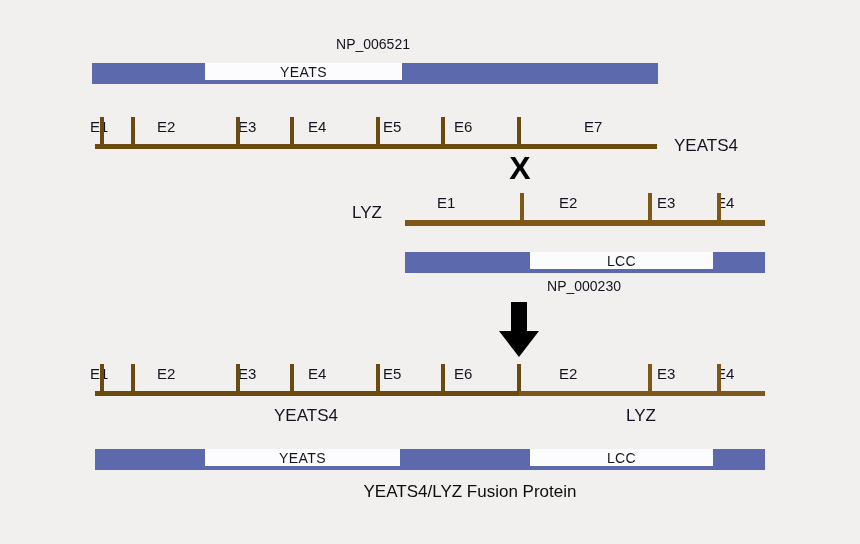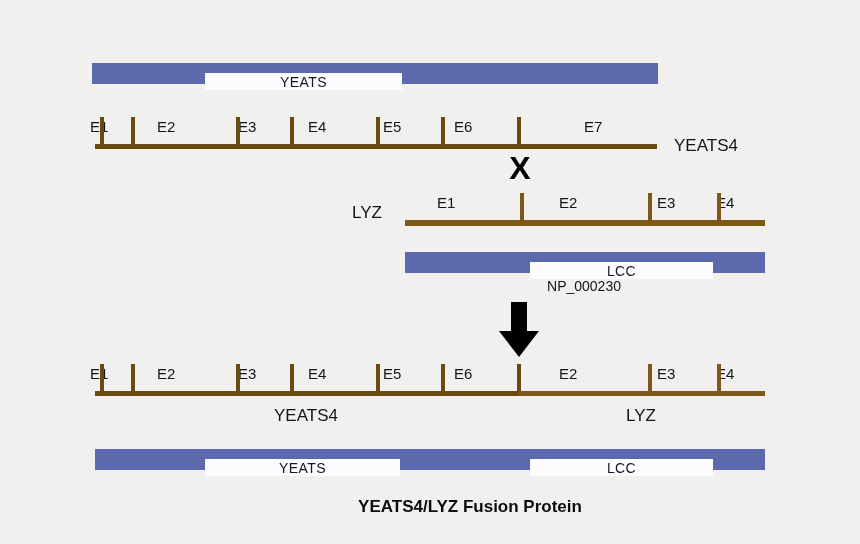--- a/index.html
+++ b/index.html
@@ -8,47 +8,48 @@
     position: relative;
     width: 860px;
     height: 544px;
     background: var(--bg, #f1f0ee);
     font-family: "Liberation Sans", sans-serif;
     color: var(--text, #141420);
     overflow: hidden;
   }
   .bar { position: absolute; height: 21px; background: var(--bar-blue, #5c69ad); }
   .domain {
-    position: absolute; top: 10px; height: 17px;
+    position: absolute; top: 0; height: 17px;
     background: var(--domain-white, #fcfcfe);
     display: flex; align-items: center; justify-content: center;
     font-size: 14px; letter-spacing: 0.4px; color: #15151f;
   }
   .gline  { position: absolute; height: 5px; background: var(--exon-brown, #6a4a0e); }
   .gline2 { background: var(--exon-brown-lyz, #7d5818); }
   .tick   { position: absolute; width: 4px; height: 27px; background: var(--exon-brown, #6a4a0e); }
   .tick2  { background: var(--exon-brown-lyz, #7d5818); }
   .exlab  { position: absolute; width: 50px; text-align: left; font-size: 15px; }
   .gname  { position: absolute; font-size: 17px; }
   .acc    { position: absolute; width: 130px; text-align: center; font-size: 14px; }
   .cross  { position: absolute; left: 500px; top: 150px; width: 40px; text-align: center;
             font-size: 32px; font-weight: bold; color: #000; }
   .arrow-stem { position: absolute; left: 511px; top: 302px; width: 16px; height: 30px; background: #000; }
   .arrow-head { position: absolute; left: 499px; top: 331px; width: 0; height: 0;
                 border-left: 20px solid transparent; border-right: 20px solid transparent;
                 border-top: 26px solid #000; }
-  .caption { position: absolute; left: 180px; top: 497px; width: 580px; text-align: center;
-             font-size: 17px; font-weight: bold; color: #0d0d0d; }
+  .caption { position: absolute; left: 180px; top: 482px; width: 580px; text-align: center;
+             font-size: 17px; font-weight: normal; color: #0d0d0d; }
   .ctr { text-align: center; }
 </style>
 </head>
 <body>
 
 <div class="canvas">
 
+  <div class="acc" style="left:308px; top:36px;">NP_006521</div>
 
   <div class="bar" style="left:92px; top:63px; width:566px;">
     <div class="domain" style="left:113px; width:197px;">YEATS</div>
   </div>
 
   <div class="exlab" style="left:90px;  top:118px;">E1</div>
   <div class="exlab" style="left:157px; top:118px;">E2</div>
   <div class="exlab" style="left:238px; top:118px;">E3</div>
   <div class="exlab" style="left:308px; top:118px;">E4</div>
   <div class="exlab" style="left:383px; top:118px;">E5</div>

